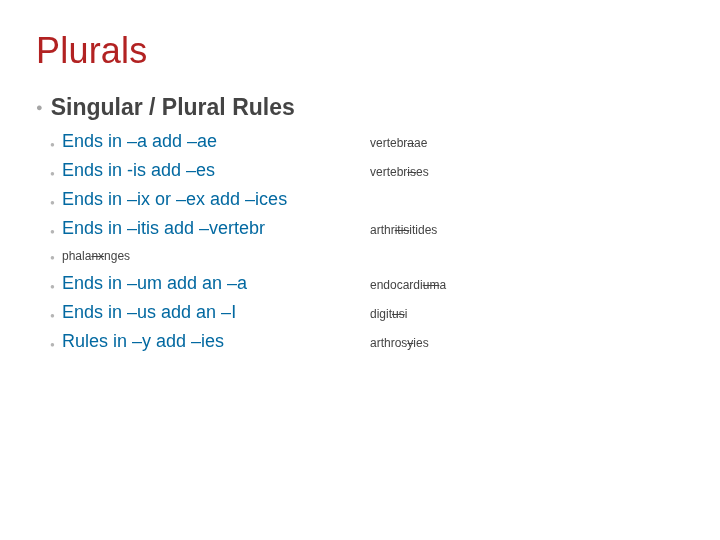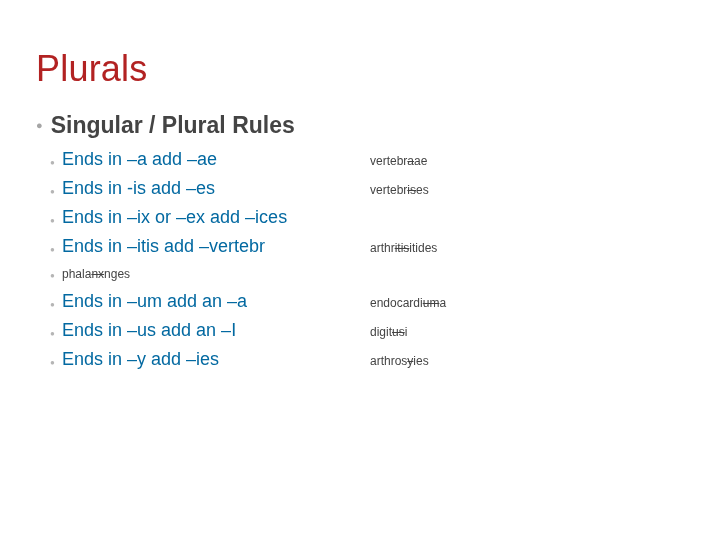--- a/index.html
+++ b/index.html
@@ -9,21 +9,21 @@
     height: 540px;
     background: #ffffff;
     font-family: Arial, Helvetica, sans-serif;
     color: #444;
   }
   .slide {
     position: relative;
     width: 664px;
     height: 540px;
     box-sizing: border-box;
-    padding: 48px 36px 0 36px;
+    padding: 30px 36px 0 36px;
   }
   .title {
     font-size: 36px;
     color: #b22222;
     font-weight: 400;
     margin: 0 0 22px 0;
     letter-spacing: 0.2px;
   }
   .sub-row {
     display: flex;
@@ -118,18 +118,18 @@
     </div>
 
     <div class="rule-row">
       <span class="rule-dot">●</span>
       <span class="rule-text">Ends in –us add an –I</span>
       <span class="example"><span>digit</span><span class="strike">us</span><span>i</span></span>
     </div>
 
     <div class="rule-row">
       <span class="rule-dot">●</span>
-      <span class="rule-text">Ends in –y add –ies</span>
+      <span class="rule-text">Rules in –y add –ies</span>
       <span class="example"><span> arthros</span><span class="strike">y</span><span>ies</span></span>
     </div>
 
   </div>
 </div>
 
 </body></html>

